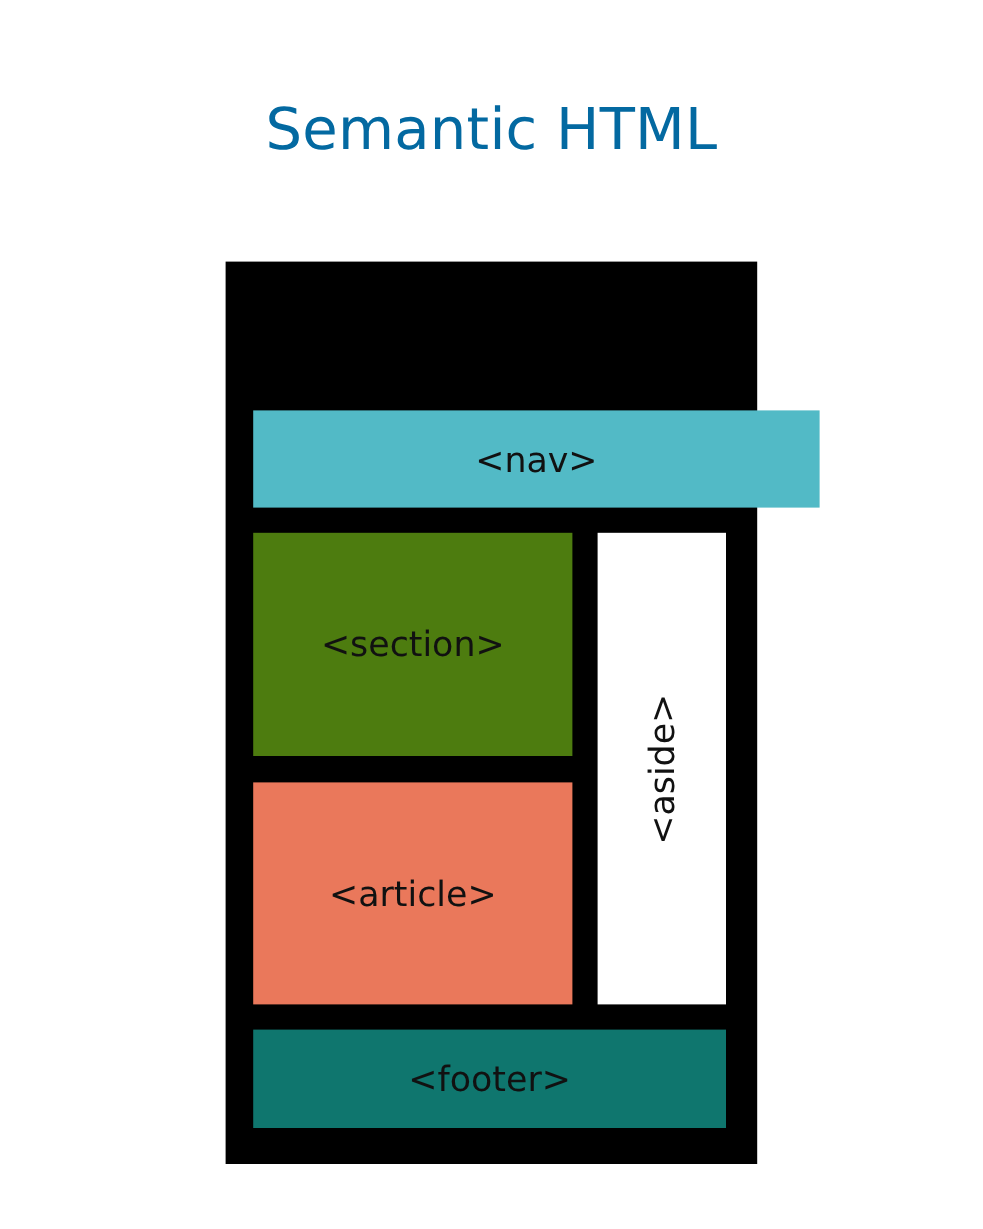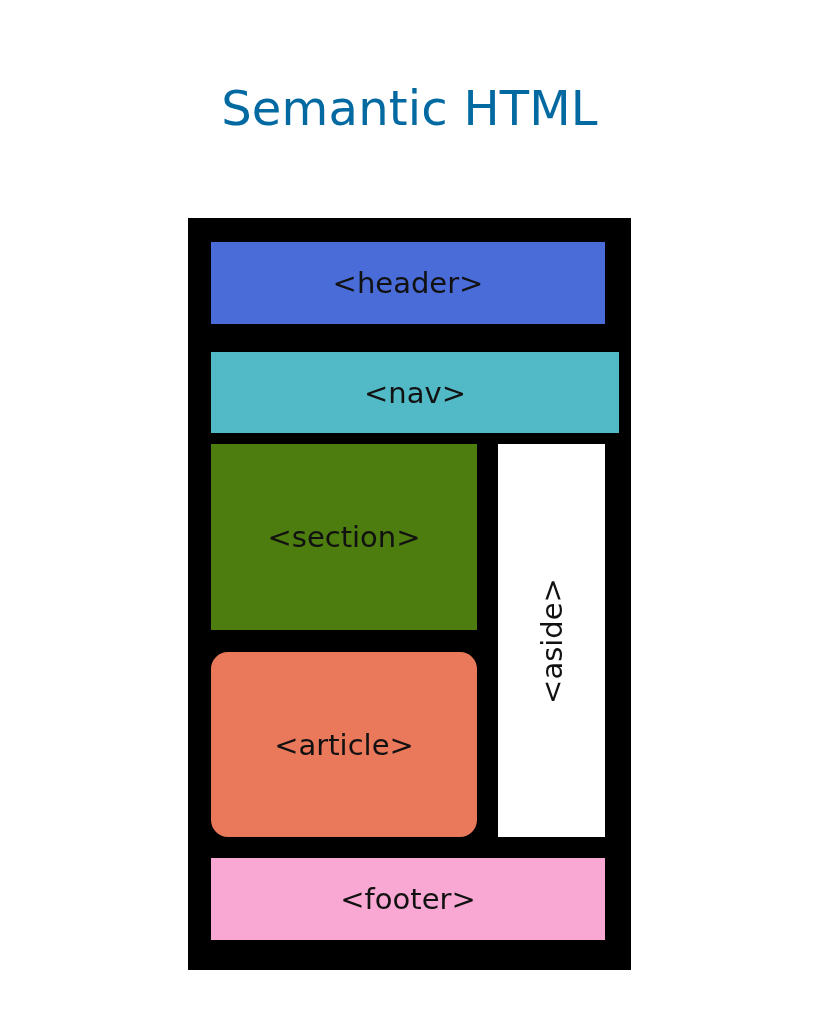--- a/index.html
+++ b/index.html
@@ -39,39 +39,36 @@
       display: flex;
       align-items: center;
       justify-content: center;
       font-size: 29px;
       color: #111111;
     }
     .block span {
       white-space: nowrap;
     }
     #blk-header  { left: 23px;  top: 24px;  width: 394px; height: 82px;  background: #4a6cd8; }
-    #blk-nav     { left: 23px;  top: 134px; width: 408px; height: 81px;  background: #52bac6; }
+    #blk-nav     { left: 23px;  top: 124px; width: 472px; height: 81px;  background: #52bac6; }
     #blk-section { left: 23px;  top: 226px; width: 266px; height: 186px; background: #4d7c0f; }
-    #blk-article { left: 23px;  top: 434px; width: 266px; height: 185px; background: #ea785b; border-radius: 17px; }
+    #blk-article { left: 23px;  top: 434px; width: 266px; height: 185px; background: #ea785b; }
     #blk-aside   { left: 310px; top: 226px; width: 107px; height: 393px; background: #ffffff; }
-    #blk-footer  { left: 23px;  top: 640px; width: 394px; height: 82px;  background: #f9a8d4; }
+    #blk-footer  { left: 23px;  top: 640px; width: 394px; height: 82px;  background: #0f766e; }
     #blk-aside span {
       display: inline-block;
       transform: rotate(-90deg);
     }
   </style>
 </head>
 <body>
 
 <div class="title">Semantic HTML</div>
 
 <div class="frame">
-  <div class="block" id="blk-header">
-    <span>&lt;header&gt;</span>
-  </div>
   <div class="block" id="blk-nav">
     <span>&lt;nav&gt;</span>
   </div>
   <div class="block" id="blk-section">
     <span>&lt;section&gt;</span>
   </div>
   <div class="block" id="blk-article">
     <span>&lt;article&gt;</span>
   </div>
   <div class="block" id="blk-aside">

